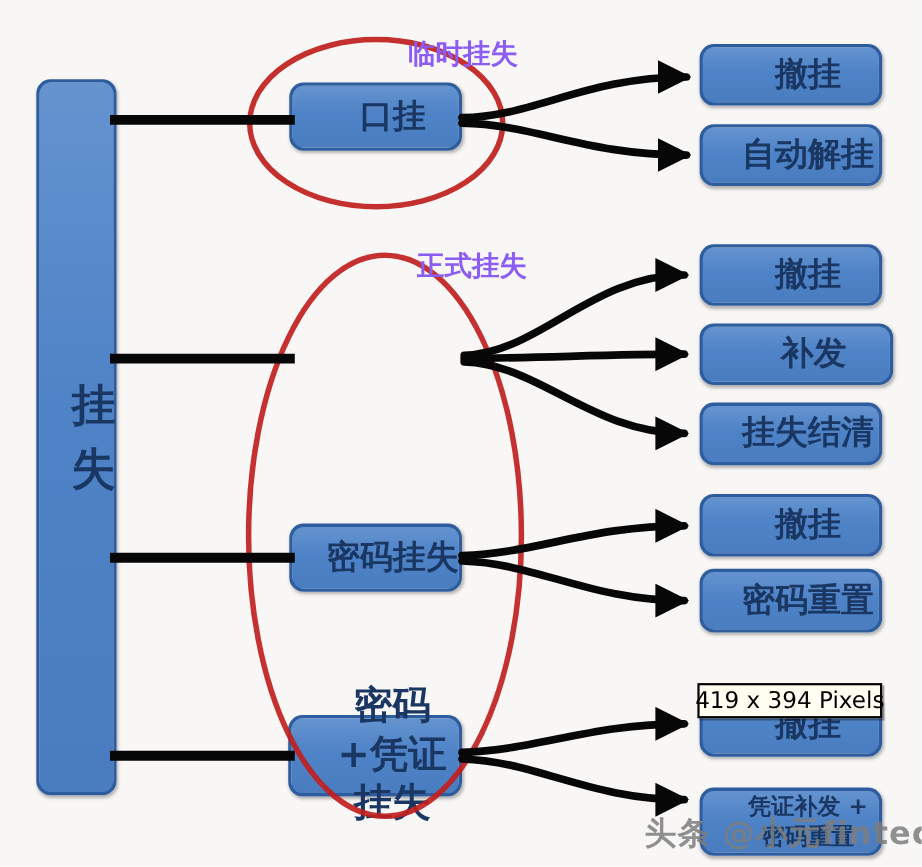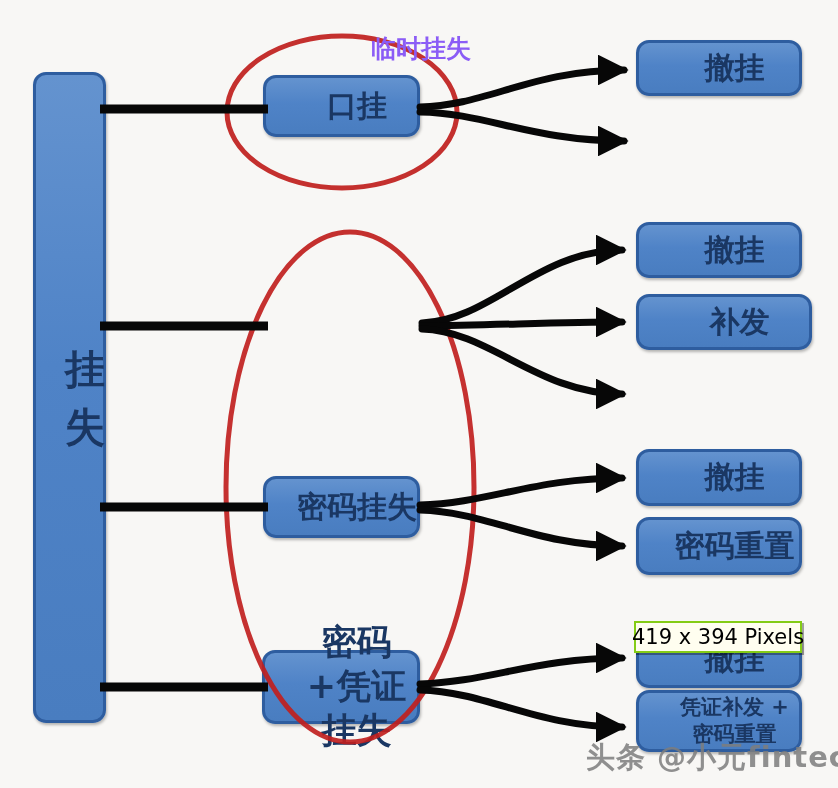--- a/index.html
+++ b/index.html
@@ -60,21 +60,21 @@
     font-weight:bold;
     color:#8b5cf6;
     white-space:nowrap;
   }
   
   .size-tooltip{
     position:absolute;
     left:634px;top:621px;width:168px;height:32px;
     box-sizing:border-box;
     background:#fffef0;
-    border:2px solid #84cc16;
+    border:2px solid #000000;
     box-shadow:2px 2px 0 rgba(0,0,0,0.35);
     color:#000;
     font-size:21px;
     display:flex;align-items:center;justify-content:center;
     z-index:5;
     white-space:nowrap;
   }
   
   .watermark{
     position:absolute;
@@ -103,36 +103,42 @@
     <span class="node-label">密码挂失</span>
   </div>
   <div class="node mid-node-small" style="left:262px;top:650px;width:158px;height:74px;">
     <span class="node-label">密码+凭证</span>
     <span class="node-label">挂失</span>
   </div>
 
   <div class="node right-node" style="left:636px;top:40px;width:166px;height:56px;">
     <span class="node-label">撤挂</span>
   </div>
+  <div class="node right-node" style="left:636px;top:113px;width:166px;height:56px;">
+    <span class="node-label">自动解挂</span>
+  </div>
   <div class="node right-node" style="left:636px;top:222px;width:166px;height:56px;">
     <span class="node-label">撤挂</span>
   </div>
   <div class="node right-node" style="left:636px;top:294px;width:176px;height:56px;">
     <span class="node-label">补发</span>
+  </div>
+  <div class="node right-node" style="left:636px;top:366px;width:166px;height:57px;">
+    <span class="node-label">挂失结清</span>
   </div>
   <div class="node right-node" style="left:636px;top:449px;width:166px;height:57px;">
     <span class="node-label">撤挂</span>
   </div>
   <div class="node right-node" style="left:636px;top:517px;width:166px;height:58px;">
     <span class="node-label">密码重置</span>
   </div>
   <div class="node right-node" style="left:636px;top:630px;width:166px;height:58px;">
     <span class="node-label">撤挂</span>
   </div>
-  <div class="node right-node-small" style="left:636px;top:690px;width:166px;height:62px;">
+  <div class="node right-node-small" style="left:636px;top:716px;width:166px;height:62px;">
     <span class="node-label">凭证补发 +</span>
     <span class="node-label">密码重置</span>
   </div>
 
   <svg class="overlay" width="838" height="788" viewBox="0 0 838 788" aria-hidden="true">
     <defs>
       <marker id="arrow" viewBox="0 0 10 10" refX="8.5" refY="5" markerWidth="4.4" markerHeight="4.4" orient="auto" markerUnits="strokeWidth">
         <path d="M0,0 L10,5 L0,10 z" fill="#070707"></path>
       </marker>
     </defs>
@@ -159,18 +165,19 @@
 
       <path d="M420,505 C488,503 536,478 622,478" marker-end="url(#arrow)"></path>
       <path d="M420,510 C488,512 536,546 622,546" marker-end="url(#arrow)"></path>
 
       <path d="M420,684 C488,682 536,658 622,658" marker-end="url(#arrow)"></path>
       <path d="M420,690 C488,692 536,727 622,727" marker-end="url(#arrow)"></path>
     </g>
   </svg>
 
   <div class="annot" style="left:371px;top:32px;">临时挂失</div>
+  <div class="annot" style="left:379px;top:225px;">正式挂失</div>
 
   <div class="size-tooltip">419 x 394 Pixels</div>
 
   <div class="watermark">头条 @小元fintech</div>
 
 </div>
 
 </body></html>

